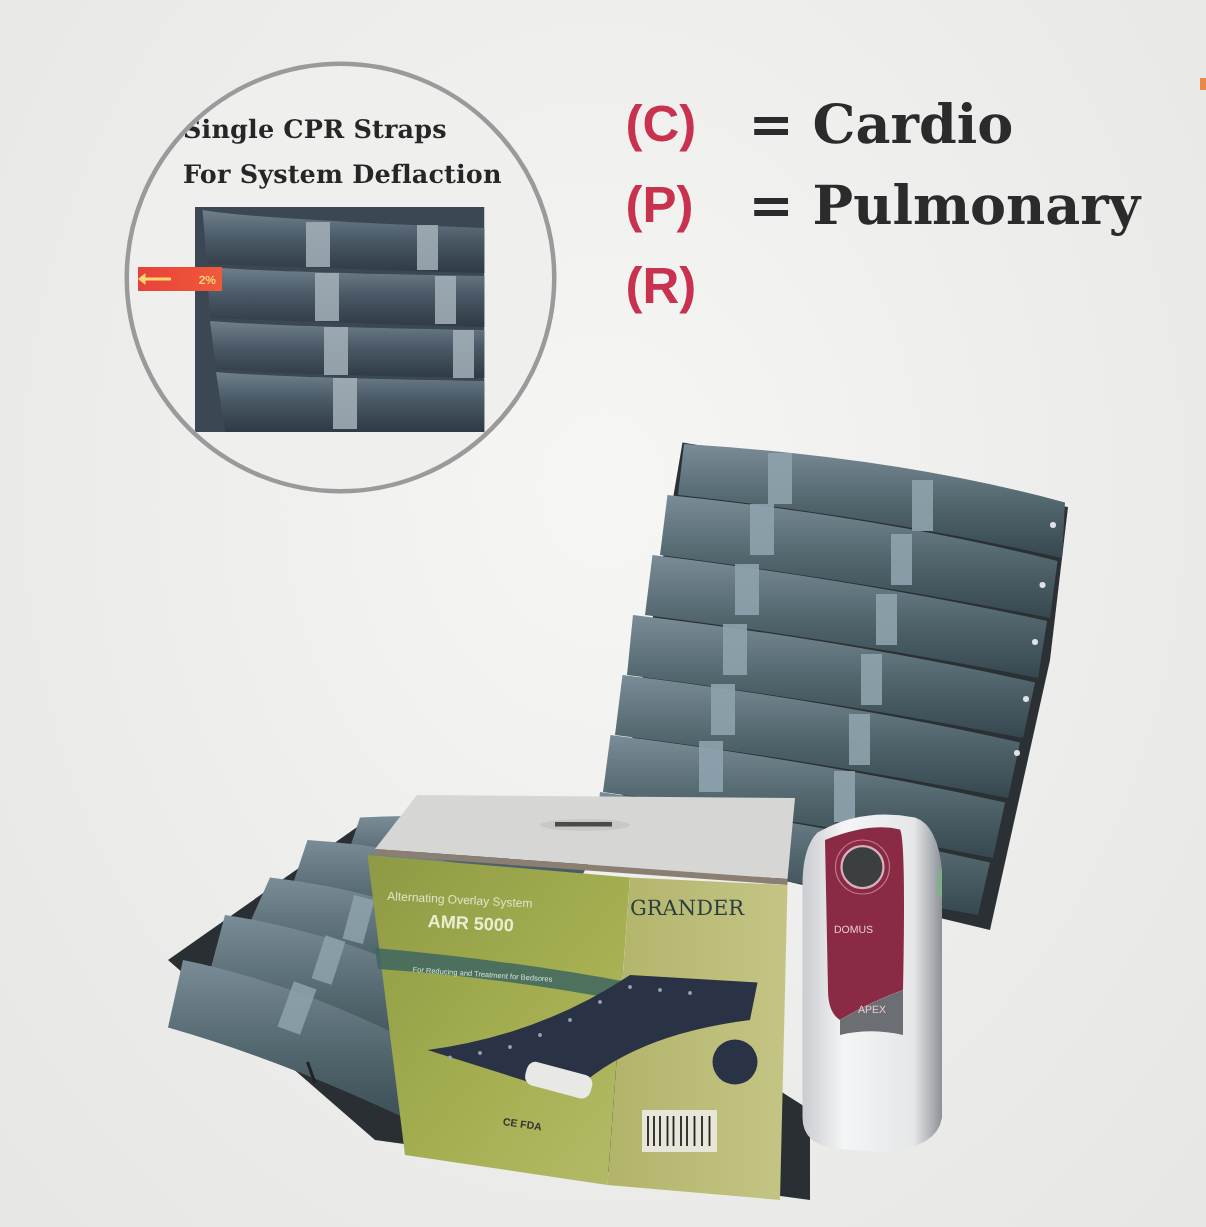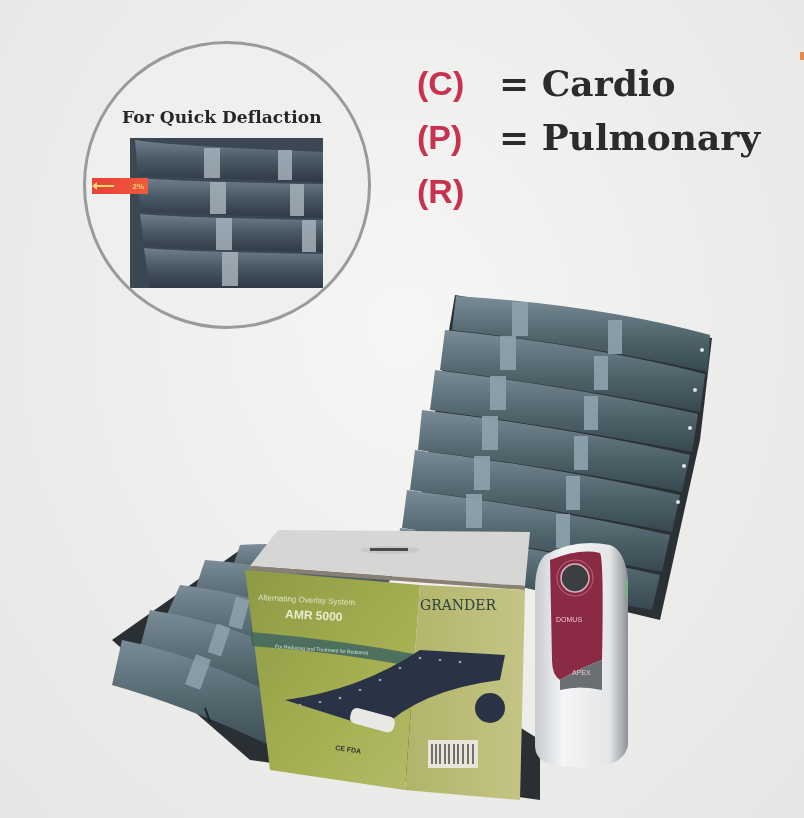--- a/index.html
+++ b/index.html
@@ -26,21 +26,22 @@
   .pump-logo{font-family:"Liberation Sans",sans-serif;font-size:7px;fill:#e9c9cf;}
   .box-text{font-family:"Liberation Sans",sans-serif;}
 </style>
 </head>
 <body>
 
 <div class="bg"></div>
 <div class="corner-mark"></div>
 
 <div class="callout">
-  <div class="callout-title l2">For Quick Deflaction</div>
+  <div class="callout-title l1">Single CPR Straps</div>
+  <div class="callout-title l2">For System Deflaction</div>
   <svg class="cpr-photo" viewBox="0 0 193 150">
     <defs>
       <linearGradient id="tube" x1="0" y1="0" x2="0" y2="1">
         <stop offset="0" stop-color="#6f7f8c"></stop>
         <stop offset="0.45" stop-color="#4b5a67"></stop>
         <stop offset="1" stop-color="#2e3a45"></stop>
       </linearGradient>
     </defs>
     <rect x="0" y="0" width="193" height="150" fill="#3b4854"></rect>
     <g>

